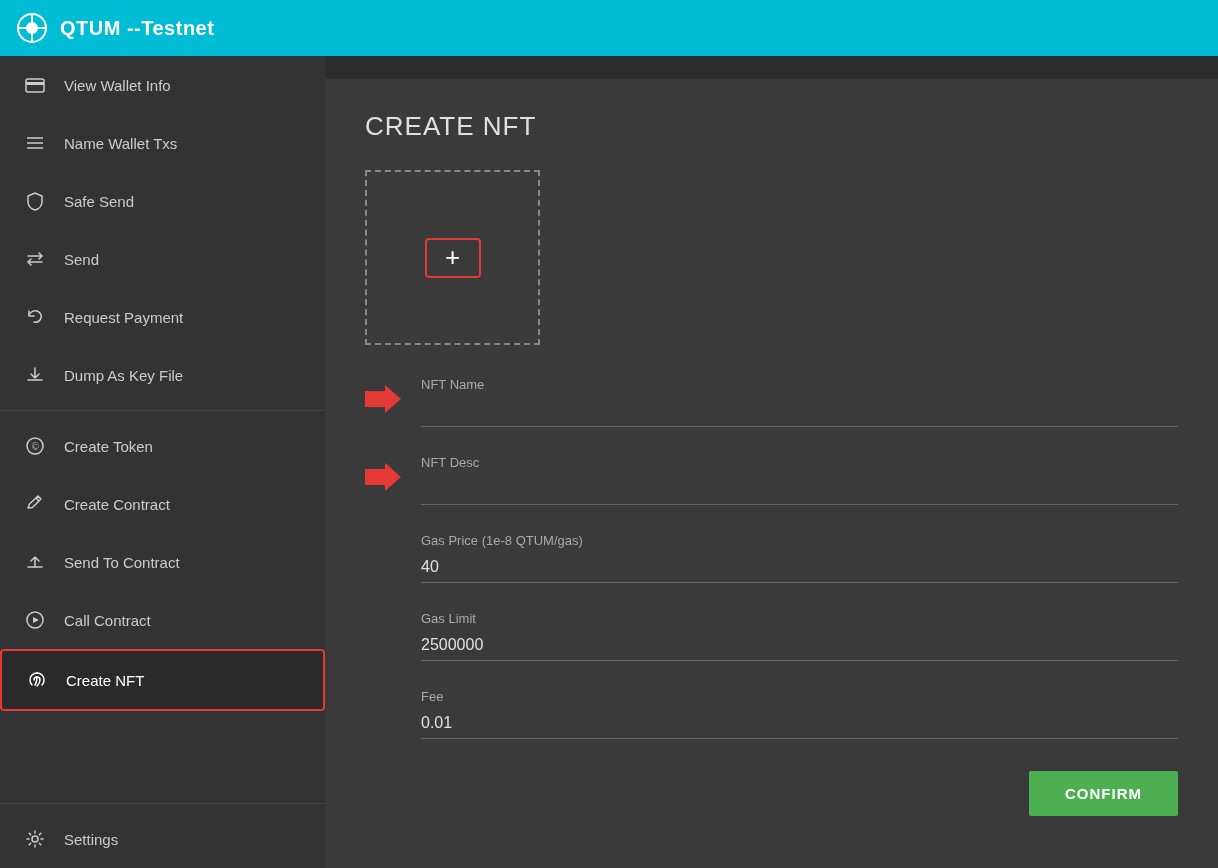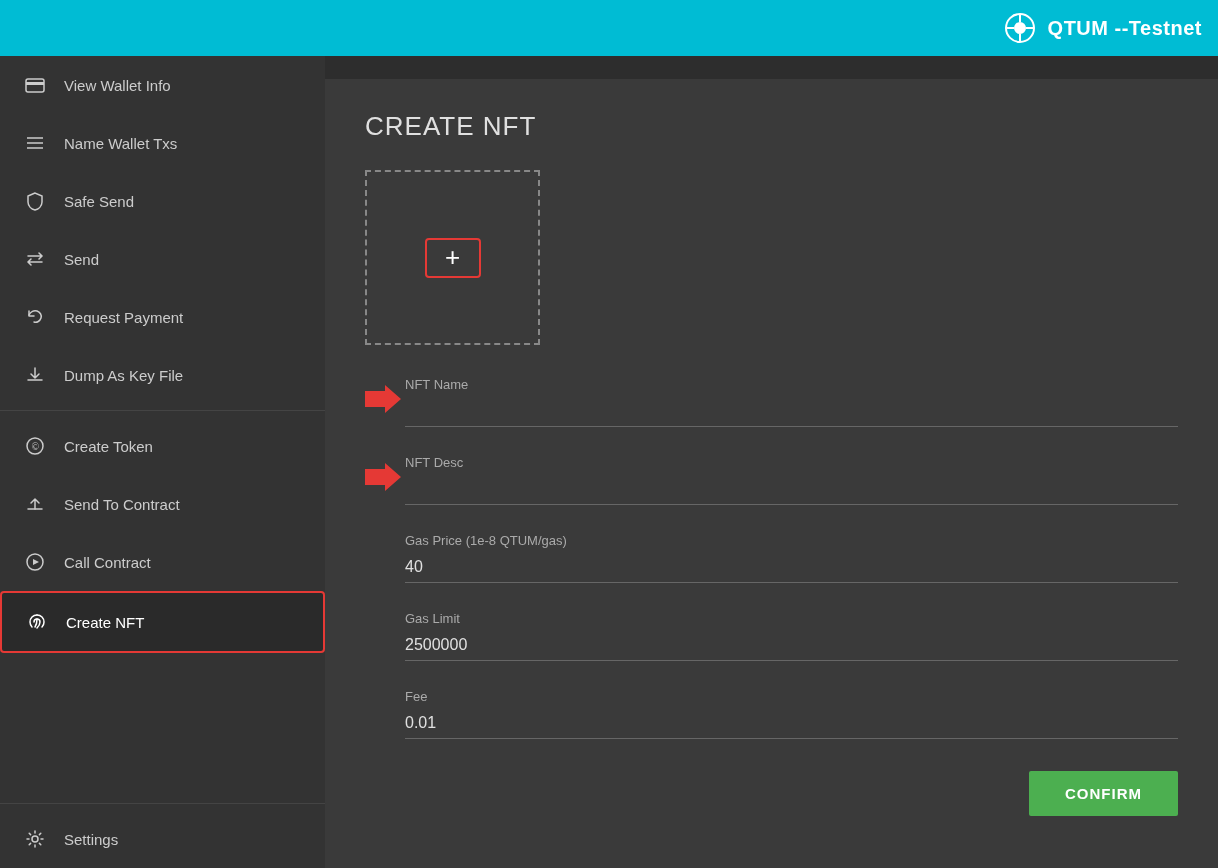--- a/index.html
+++ b/index.html
@@ -13,21 +13,20 @@
 
     
     .header {
       width: 100%;
       height: 56px;
       background: #00bcd4;
       display: flex;
       align-items: center;
       padding: 0 16px;
       gap: 12px;
-      justify-content: flex-end;
     }
     .header-logo {
       width: 32px;
       height: 32px;
     }
     .header-title {
       color: #fff;
       font-size: 20px;
       font-weight: 600;
       letter-spacing: 0.5px;
@@ -135,21 +134,21 @@
       font-size: 26px;
       font-weight: 300;
       cursor: pointer;
     }
 
     
     .form-row {
       display: flex;
       align-items: flex-start;
       margin-bottom: 28px;
-      gap: 4px;
+      gap: 20px;
     }
     .arrow-indicator {
       width: 36px;
       height: 36px;
       display: flex;
       align-items: center;
       flex-shrink: 0;
       margin-top: 4px;
     }
     .form-field {
@@ -279,20 +278,29 @@
     <div class="sidebar-item">
       <span class="icon">
         <svg width="20" height="20" viewBox="0 0 20 20" fill="none">
           <circle cx="10" cy="10" r="8" stroke="currentColor" stroke-width="1.5"></circle>
           <text x="6.5" y="14" font-size="10" fill="currentColor" font-family="serif">©</text>
         </svg>
       </span>
       <span>Create Token</span>
     </div>
 
+    <div class="sidebar-item">
+      <span class="icon">
+        <svg width="20" height="20" viewBox="0 0 20 20" fill="none">
+          <path d="M3 14l1.5-4L13 2l3 3-8.5 8.5L3 14z" stroke="currentColor" stroke-width="1.5" stroke-linejoin="round"></path>
+          <line x1="11" y1="4" x2="14" y2="7" stroke="currentColor" stroke-width="1.5"></line>
+        </svg>
+      </span>
+      <span>Create Contract</span>
+    </div>
 
     <div class="sidebar-item">
       <span class="icon">
         <svg width="20" height="20" viewBox="0 0 20 20" fill="none">
           <path d="M10 15V5M6 9l4-4 4 4" stroke="currentColor" stroke-width="1.5" stroke-linecap="round" stroke-linejoin="round"></path>
           <path d="M3 15h14" stroke="currentColor" stroke-width="1.5" stroke-linecap="round"></path>
         </svg>
       </span>
       <span>Send To Contract</span>
     </div>

